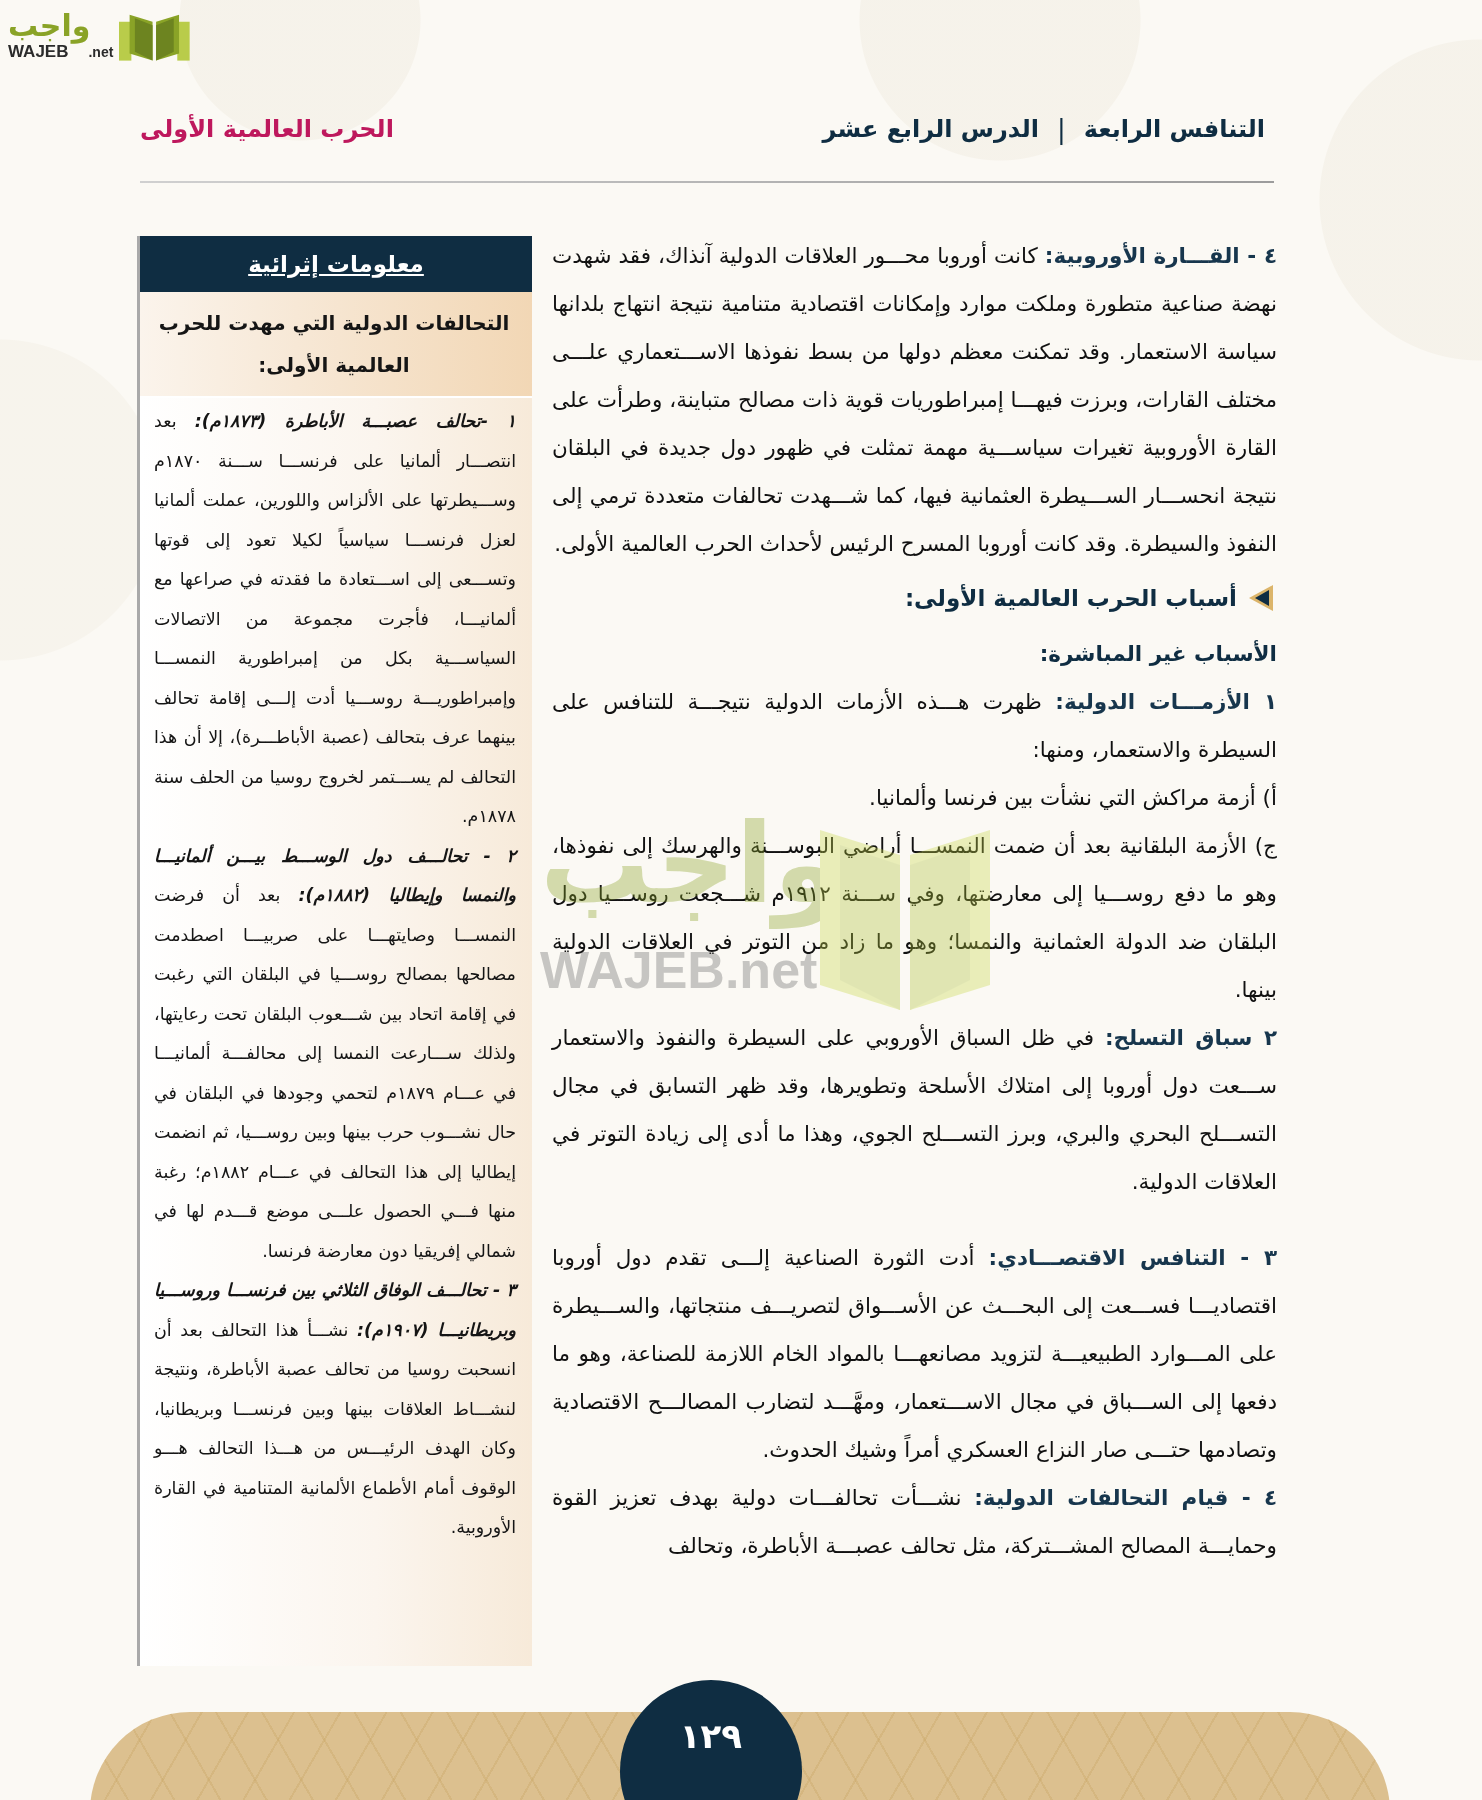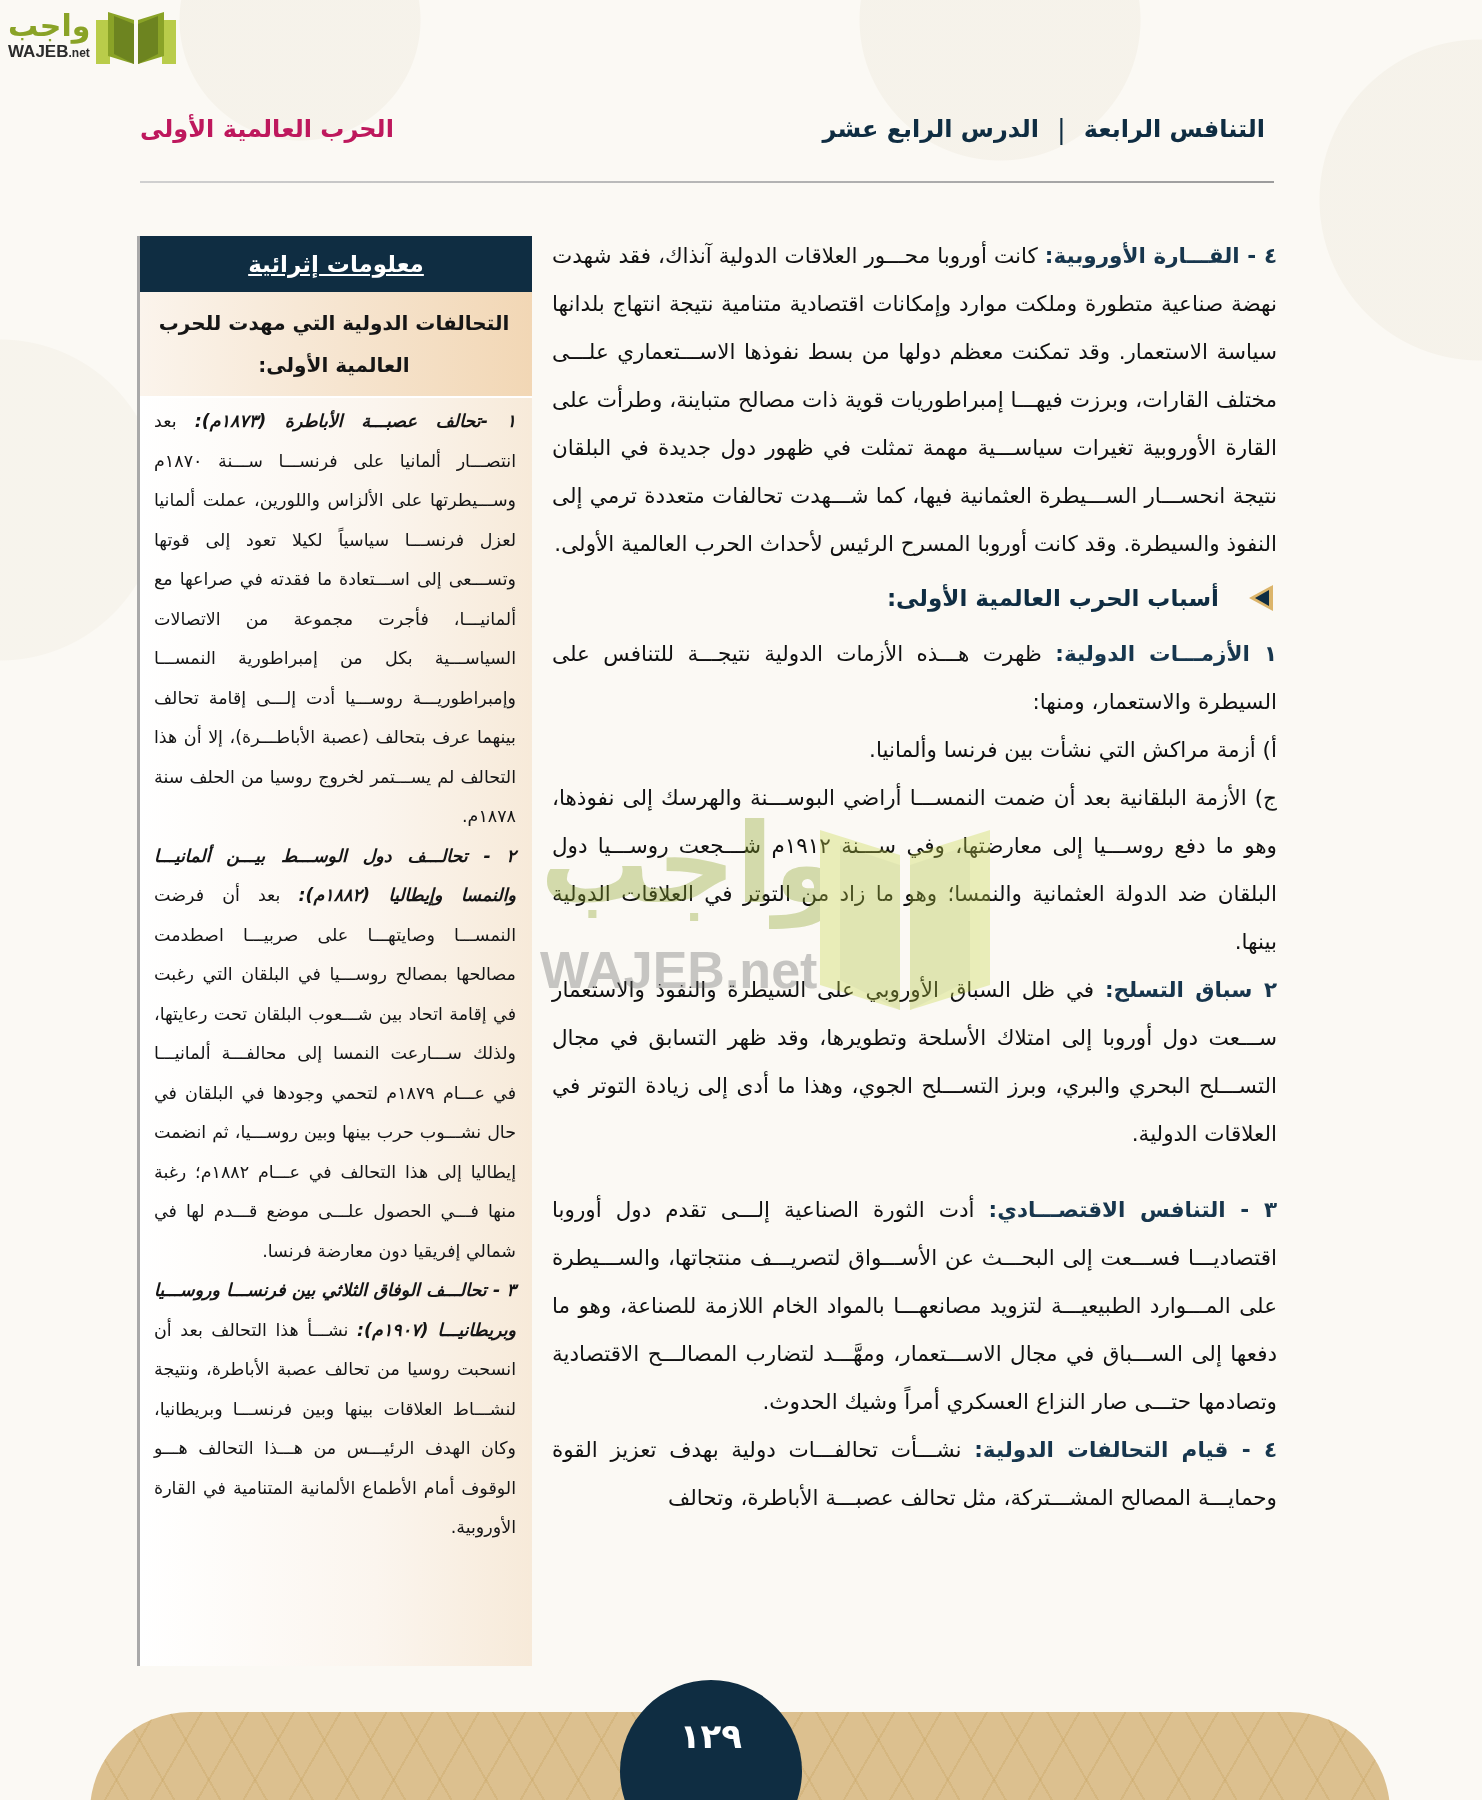--- a/index.html
+++ b/index.html
@@ -21,21 +21,21 @@
       position: absolute; left: 0; top: 0; width: 1482px; height: 1800px; z-index: 1;
     }
     
     .logo {
       position: absolute; left: 8px; top: 4px; width: 182px; height: 62px;
       display: flex; align-items: center; gap: 6px; direction: ltr;
     }
     .logo-text { display: flex; flex-direction: column; align-items: flex-start; line-height: 1; }
     .logo-ar { font-family: "DejaVu Sans", sans-serif; font-weight: bold; font-size: 30px; color: #8aa327; }
     .logo-en { font-family: "Liberation Sans", sans-serif; font-weight: bold; font-size: 17px; color: #2b2b2b; margin-top: 2px; }
-    .logo-en small { font-size: 12px; }
+    .logo-en small { font-size: 14px; margin-left: 20px; }
     .logo-book { width: 80px; height: 58px; }
 
     
     .header {
       position: absolute; left: 140px; top: 105px; width: 1125px; height: 48px;
       direction: rtl; display: flex; justify-content: space-between; align-items: center;
     }
     .header-right { display: flex; align-items: center; gap: 18px; font-weight: bold; font-size: 24px; color: #0f2d42; }
     .header-sep { font-weight: normal; font-size: 26px; color: #0f2d42; }
     .header-left { font-weight: bold; font-size: 24px; color: #be185d; }
@@ -46,21 +46,21 @@
 
     
     .main {
       position: absolute; left: 552px; top: 232px; width: 725px;
       direction: rtl; text-align: justify;
       font-size: 21.5px; line-height: 48px; color: #111;
     }
     .main p { margin: 0; }
     .main .term { color: #17364d; font-weight: bold; }
     .section-title {
-      display: flex; align-items: center; gap: 28px;
+      display: flex; align-items: center; gap: 10px;
       font-weight: bold; font-size: 23px; color: #0f2d42;
       margin-top: 8px; margin-bottom: 10px; height: 44px;
     }
     .sub-title { font-weight: bold; font-size: 21.5px; color: #0f2d42; }
     .gap { height: 28px; }
 
     
     .sidebar {
       position: absolute; left: 137px; top: 236px; width: 395px; height: 1430px;
       direction: rtl;
@@ -154,20 +154,21 @@
     </p>
 
     <div class="section-title">
       <svg width="30" height="30" viewBox="0 0 30 30">
         <polygon points="26,2 26,28 2,15" fill="#dcb56a"></polygon>
         <polygon points="22,7 22,23 8,15" fill="#0f2d42"></polygon>
       </svg>
       <span>أسباب الحرب العالمية الأولى:</span>
     </div>
 
+    <p class="sub-title">الأسباب غير المباشرة:</p>
 
     <p>
       <span class="term">١ الأزمـــات الدولية:</span><span> ظهرت هـــذه الأزمات الدولية نتيجـــة للتنافس على السيطرة والاستعمار، ومنها:</span>
     </p>
     <p>أ) أزمة مراكش التي نشأت بين فرنسا وألمانيا.</p>
     <p>ج) الأزمة البلقانية بعد أن ضمت النمســـا أراضي البوســـنة والهرسك إلى نفوذها، وهو ما دفع روســـيا إلى معارضتها، وفي ســـنة ١٩١٢م شـــجعت روســـيا دول البلقان ضد الدولة العثمانية والنمسا؛ وهو ما زاد من التوتر في العلاقات الدولية بينها.</p>
 
     <p>
       <span class="term">٢ سباق التسلح:</span><span> في ظل السباق الأوروبي على السيطرة والنفوذ والاستعمار ســـعت دول أوروبا إلى امتلاك الأسلحة وتطويرها، وقد ظهر التسابق في مجال التســـلح البحري والبري، وبرز التســـلح الجوي، وهذا ما أدى إلى زيادة التوتر في العلاقات الدولية.</span>
     </p>

